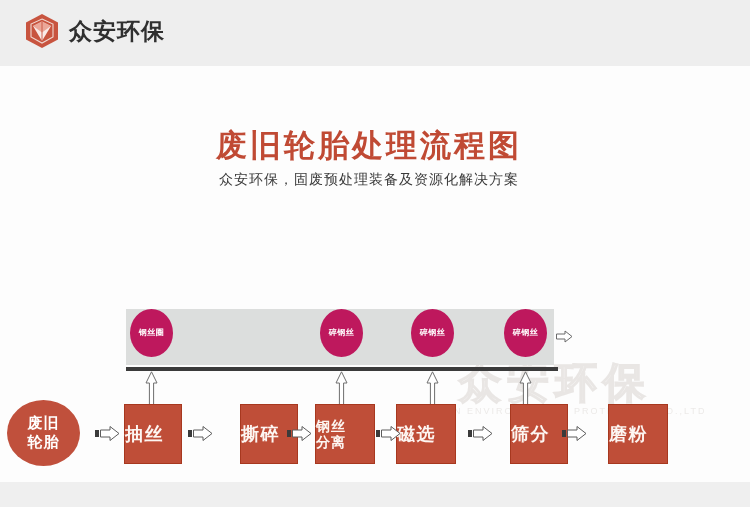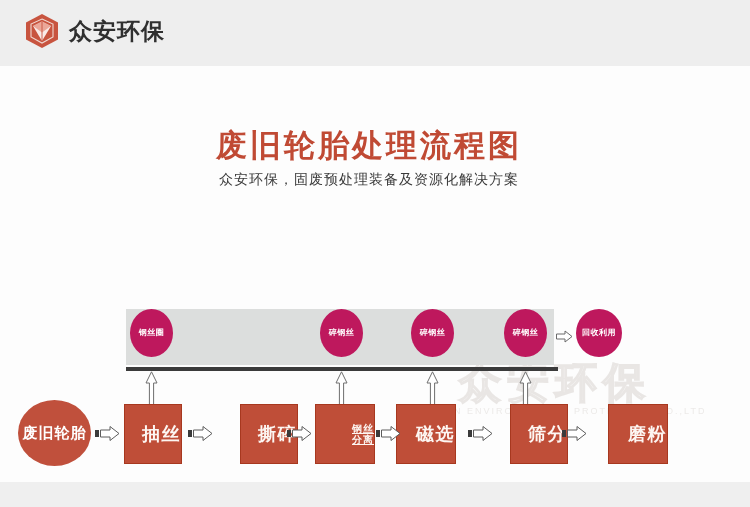--- a/index.html
+++ b/index.html
@@ -134,54 +134,54 @@
     letter-spacing: 0.5px;
     font-family: "DejaVu Sans", "Liberation Sans", sans-serif;
     text-align: center;
     line-height: 1.1;
   }
   .bp-node.wide { width: 46px; }
 
   
   .tire-node {
     position: absolute;
-    left: 18px; top: 334px;
+    left: 7px; top: 334px;
     width: 73px; height: 66px;
     border-radius: 50%;
     background: #c0503c;
     color: #ffffff;
     display: flex;
-    flex-direction: row;
+    flex-direction: column;
     align-items: center;
     justify-content: center;
     font-size: 15px;
     font-weight: bold;
     letter-spacing: 1px;
     font-family: "DejaVu Sans", "Liberation Sans", sans-serif;
     line-height: 1.25;
   }
 
   .step-box {
     position: absolute;
     top: 338px;
     height: 58px;
     background: #bf4e38;
     border: 1.5px solid #a7381f;
     color: #fdf6f2;
     display: flex;
     flex-direction: column;
-    align-items: flex-end;
+    align-items: flex-start;
     justify-content: center;
     font-size: 18px;
     font-weight: bold;
     letter-spacing: 1.5px;
     font-family: "DejaVu Sans", "Liberation Sans", sans-serif;
     line-height: 1.15;
   }
-  .step-box.two-line { font-size: 10px; letter-spacing: 1px; text-decoration: underline; }
+  .step-box.two-line { font-size: 14px; letter-spacing: 1px; }
 
   
   .h-arrow {
     position: absolute;
     top: 359px;
     width: 25px; height: 17px;
   }
 
   
   .v-arrow {
@@ -243,23 +243,20 @@
         <span>碎钢丝</span>
       </div>
     </div>
 
   <span class="bp-arrow">
     <svg width="17" height="13" viewBox="0 0 17 13" aria-hidden="true">
       <polygon points="0.5,4 9,4 9,1 16,6.5 9,12 9,9 0.5,9" fill="#ffffff" stroke="#6b6b6b" stroke-width="1"></polygon>
     </svg>
   </span>
 
-  <div class="bp-node wide" id="recycle-node" style="left: 576px; top: 243px;">
-    <span>回收利用</span>
-  </div>
 
   <div id="varrow-layer">
       <span class="v-arrow" style="left: 145px; top: 305px;"><svg width="13" height="45" viewBox="0 0 13 45" aria-hidden="true">
           <polygon points="6.5,0.8 12,12 8.6,12 8.6,44 4.4,44 4.4,12 1,12" fill="#ffffff" stroke="#6e6e6e" stroke-width="1"></polygon>
         </svg></span>
       <span class="v-arrow" style="left: 335px; top: 305px;"><svg width="13" height="45" viewBox="0 0 13 45" aria-hidden="true">
           <polygon points="6.5,0.8 12,12 8.6,12 8.6,44 4.4,44 4.4,12 1,12" fill="#ffffff" stroke="#6e6e6e" stroke-width="1"></polygon>
         </svg></span>
       <span class="v-arrow" style="left: 426px; top: 305px;"><svg width="13" height="45" viewBox="0 0 13 45" aria-hidden="true">
           <polygon points="6.5,0.8 12,12 8.6,12 8.6,44 4.4,44 4.4,12 1,12" fill="#ffffff" stroke="#6e6e6e" stroke-width="1"></polygon>

